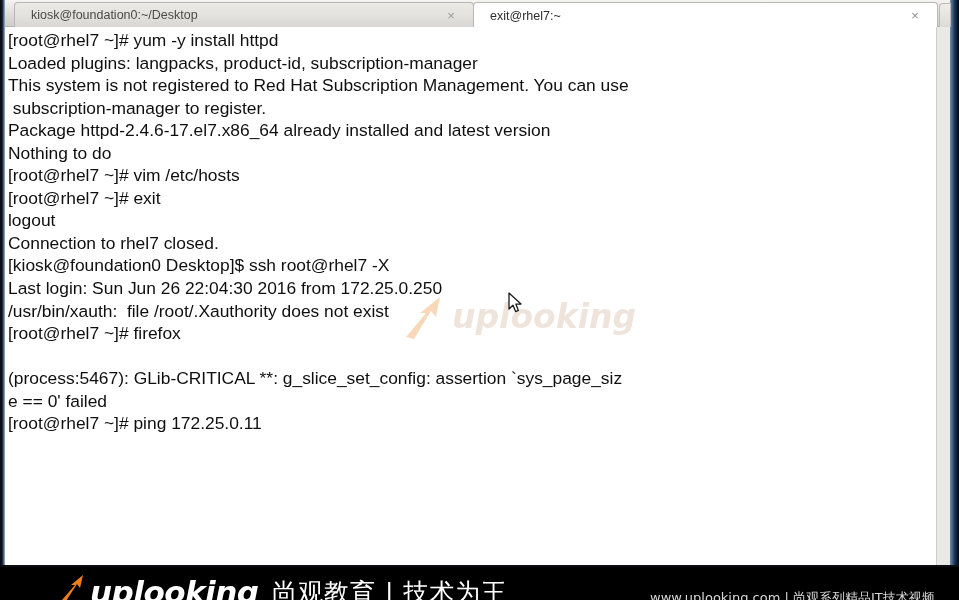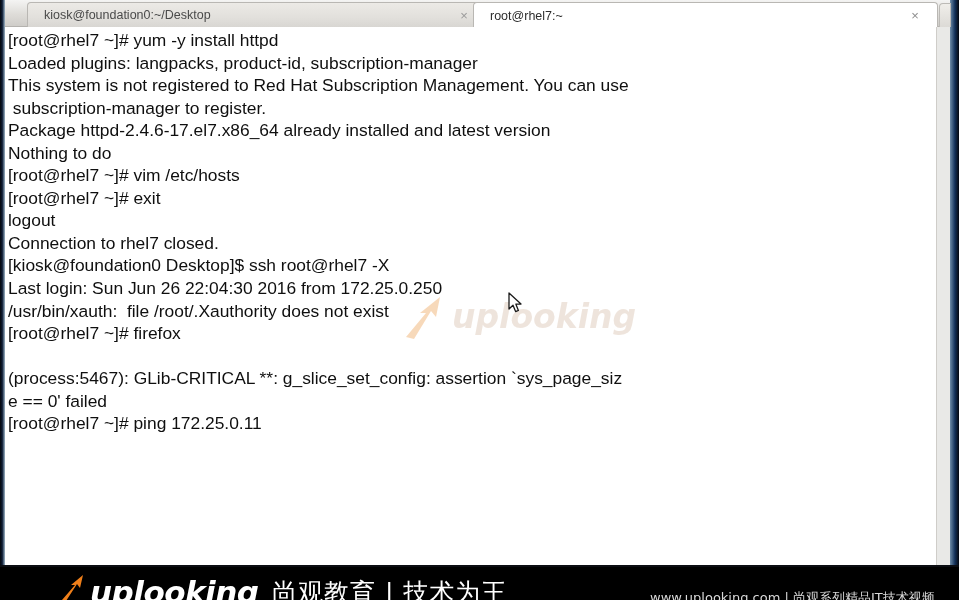--- a/index.html
+++ b/index.html
@@ -69,21 +69,21 @@
     border-top-left-radius: 4px;
     border-top-right-radius: 4px;
     font-size: 12.5px;
     color: #3a3a3a;
     padding-left: 16px;
     padding-right: 6px;
     border: 1px solid #b9b7b3;
     border-bottom: none;
   }
   .tab.inactive {
-    left: 22px;
+    left: 9px;
     width: 460px;
     background: linear-gradient(to bottom, #eceae6 0%, #e2e0dc 60%, #d8d6d2 100%);
     color: #4a4a4a;
   }
   .tab.active {
     left: 468px;
     width: 465px;
     background: #ffffff;
     color: #2d2d2d;
     border-color: #b9b7b3;
@@ -272,21 +272,21 @@
     <div class="frame-right"></div>
 
     <div id="tabbar">
 
       <div class="tab inactive">
         <span class="tab-title">kiosk@foundation0:~/Desktop</span>
         <span class="tab-close">×</span>
       </div>
 
       <div class="tab active">
-        <span class="tab-title">root@rhel7:~</span>
+        <span class="tab-title">exit@rhel7:~</span>
         <span class="tab-close">×</span>
       </div>
 
       <div class="tab-sliver"></div>
     </div>
 
     <div id="terminal">
       <pre id="term-text">[root@rhel7 ~]# yum -y install httpd
 Loaded plugins: langpacks, product-id, subscription-manager
 This system is not registered to Red Hat Subscription Management. You can use

